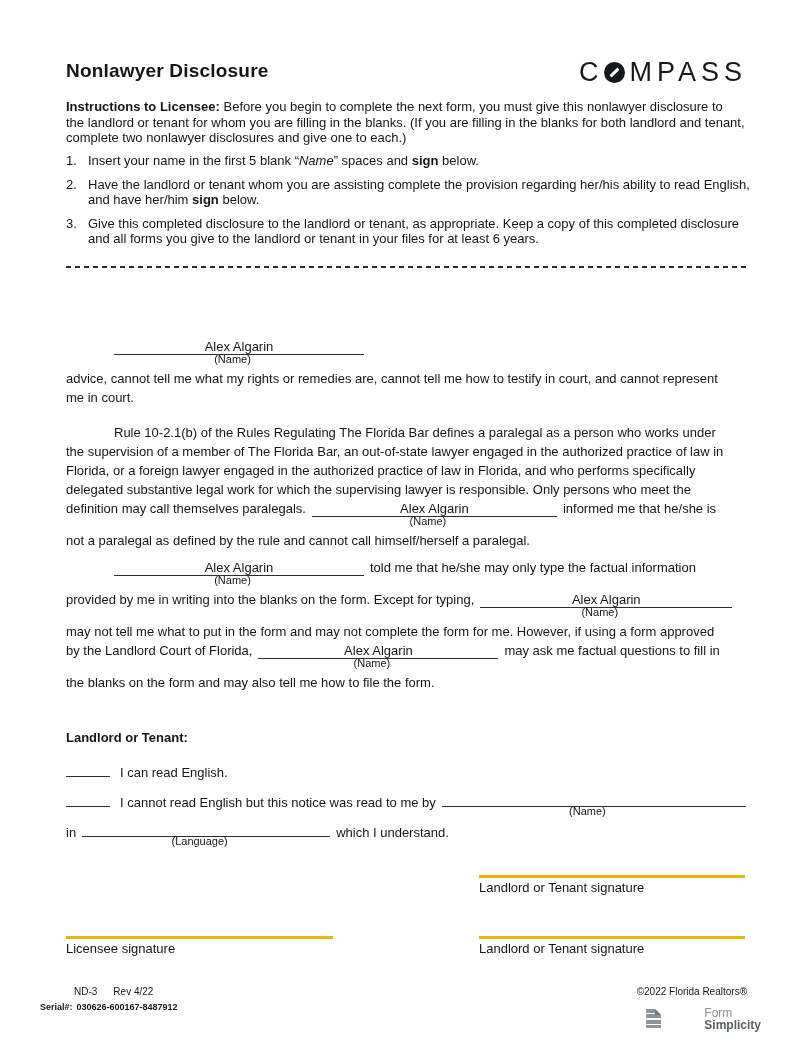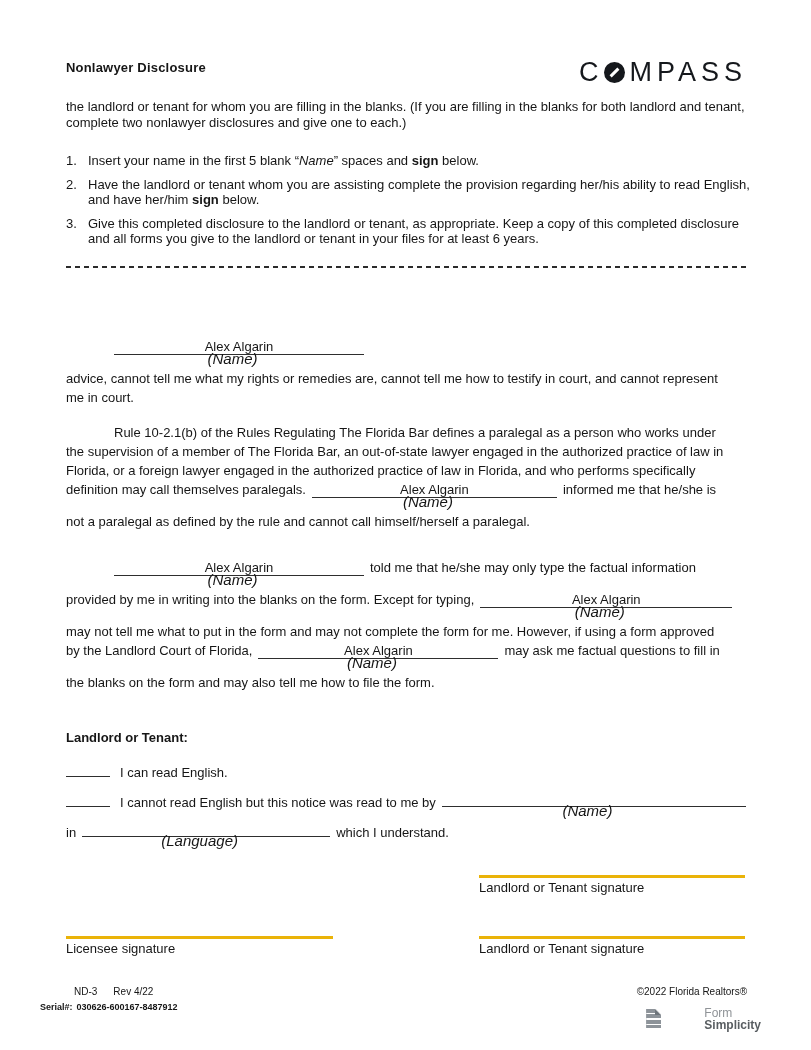--- a/index.html
+++ b/index.html
@@ -3,21 +3,21 @@
 <meta charset="utf-8">
 <style>
   html,body{margin:0;padding:0;background:#ffffff;}
   .page{position:relative;width:811px;height:1050px;background:#ffffff;overflow:hidden;
         font-family:"Liberation Sans","DejaVu Sans",sans-serif;font-size:13px;color:#161616;}
   .abs{position:absolute;left:66px;right:65px;}
   b,.b{font-weight:bold;}
   .it{font-style:italic;text-align:center;}
 
   
-  .title{position:absolute;left:66px;top:60px;font-size:13px;font-weight:bold;letter-spacing:.2px;}
+  .title{position:absolute;left:66px;top:60px;font-size:19px;font-weight:bold;letter-spacing:.2px;}
   .logo{position:absolute;top:57px;right:64px;display:flex;align-items:center;
         font-size:27px;letter-spacing:5px;color:#15181c;font-weight:400;}
   .logo .o{display:inline-block;position:relative;width:21px;height:21px;border-radius:50%;
            background:#15181c;margin:0 4px 0 1px;}
   .logo .o::after{content:"";position:absolute;left:9px;top:5px;width:3px;height:11px;
            background:#ffffff;transform:rotate(45deg);}
 
   
   .tline{line-height:15.5px;white-space:nowrap;}
   .list-item{display:flex;margin-bottom:8px;}
@@ -29,21 +29,21 @@
   
   .pline{line-height:19px;white-space:nowrap;}
   .pline.gap{margin-bottom:13px;}
   .ind{display:inline-block;width:48px;}
 
   
   .blank{display:inline-block;position:relative;height:17px;border-bottom:1px solid #2e2e2e;
          text-align:center;vertical-align:baseline;}
   .blank.empty{vertical-align:-3px;}
   .blank .sub{position:absolute;top:16px;left:0;right:13px;text-align:center;
-              font-style:italic;font-size:15px;line-height:12px;color:#161616;}
+              font-size:11px;line-height:12px;color:#161616;}
   .w250{width:250px;} .w245{width:245px;} .w252{width:252px;} .w240{width:240px;}
   .w248{width:248px;} .w44{width:44px;margin-right:10px;}
   .grow{flex:1;}
   .mr6{margin-right:6px;} .ml6{margin-left:6px;}
 
   .flexrow{display:flex;align-items:baseline;line-height:19px;white-space:nowrap;}
 
   
   .sig{position:absolute;border-top:3px solid #eab308;padding-top:2px;line-height:16px;}
   .sig-l1{left:479px;width:266px;top:875px;}
@@ -73,20 +73,21 @@
 <div class="page">
 
   <div class="title">Nonlawyer Disclosure</div>
   <div class="logo">
       <span>C</span>
       <span class="o"></span>
       <span>MPASS</span>
     </div>
 
   <div class="abs" style="top:99px;">
+    <div class="tline"><b>Instructions to Licensee:</b><span> Before you begin to complete the next form, you must give this nonlawyer disclosure to</span></div>
     <div class="tline">the landlord or tenant for whom you are filling in the blanks. (If you are filling in the blanks for both landlord and tenant,</div>
     <div class="tline">complete two nonlawyer disclosures and give one to each.)</div>
   </div>
 
   <div class="abs" style="top:153px;">
     <div class="list-item">
       <span class="num">1.</span>
       <div>
         <div class="tline"><span>Insert your name in the first 5 blank “</span><span class="it">Name</span><span>” spaces and </span><span class="b">sign</span><span> below.</span></div>
       </div>
@@ -112,20 +113,21 @@
   <div class="abs" style="top:337px;">
     <div class="pline gap"><span class="ind"></span><span class="blank w250 mr6"><span class="fill">Alex Algarin</span><span class="sub">(Name)</span></span></div>
     <div class="pline">advice, cannot tell me what my rights or remedies are, cannot tell me how to testify in court, and cannot represent</div>
     <div class="pline">me in court.</div>
   </div>
 
   <div class="abs" style="top:423px;">
     <div class="pline"><span class="ind"></span><span>Rule 10-2.1(b) of the Rules Regulating The Florida Bar defines a paralegal as a person who works under</span></div>
     <div class="pline">the supervision of a member of The Florida Bar, an out-of-state lawyer engaged in the authorized practice of law in</div>
     <div class="pline">Florida, or a foreign lawyer engaged in the authorized practice of law in Florida, and who performs specifically</div>
+    <div class="pline">delegated substantive legal work for which the supervising lawyer is responsible. Only persons who meet the</div>
     <div class="pline gap"><span>definition may call themselves paralegals.</span><span class="blank w245 mr6 ml6"><span class="fill">Alex Algarin</span><span class="sub">(Name)</span></span><span>informed me that he/she is</span></div>
     <div class="pline">not a paralegal as defined by the rule and cannot call himself/herself a paralegal.</div>
   </div>
 
   <div class="abs" style="top:558px;">
     <div class="pline gap"><span class="ind"></span><span class="blank w250 mr6"><span class="fill">Alex Algarin</span><span class="sub">(Name)</span></span><span>told me that he/she may only type the factual information</span></div>
     <div class="pline gap"><span>provided by me in writing into the blanks on the form. Except for typing,</span><span class="blank w252 ml6"><span class="fill">Alex Algarin</span><span class="sub">(Name)</span></span></div>
     <div class="pline">may not tell me what to put in the form and may not complete the form for me. However, if using a form approved</div>
     <div class="pline gap"><span>by the Landlord Court of Florida,</span><span class="blank w240 mr6 ml6"><span class="fill">Alex Algarin</span><span class="sub">(Name)</span></span><span>may ask me factual questions to fill in</span></div>
     <div class="pline">the blanks on the form and may also tell me how to file the form.</div>

